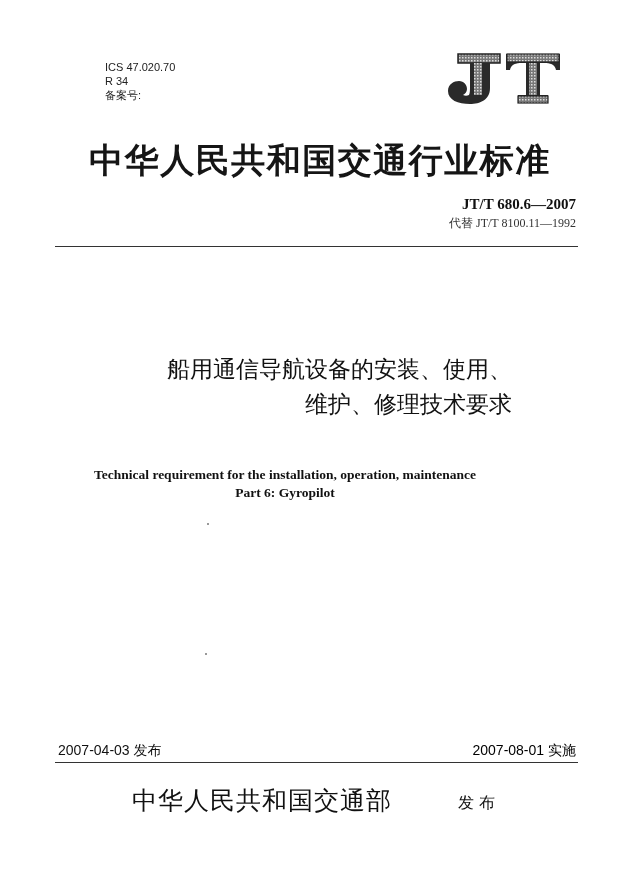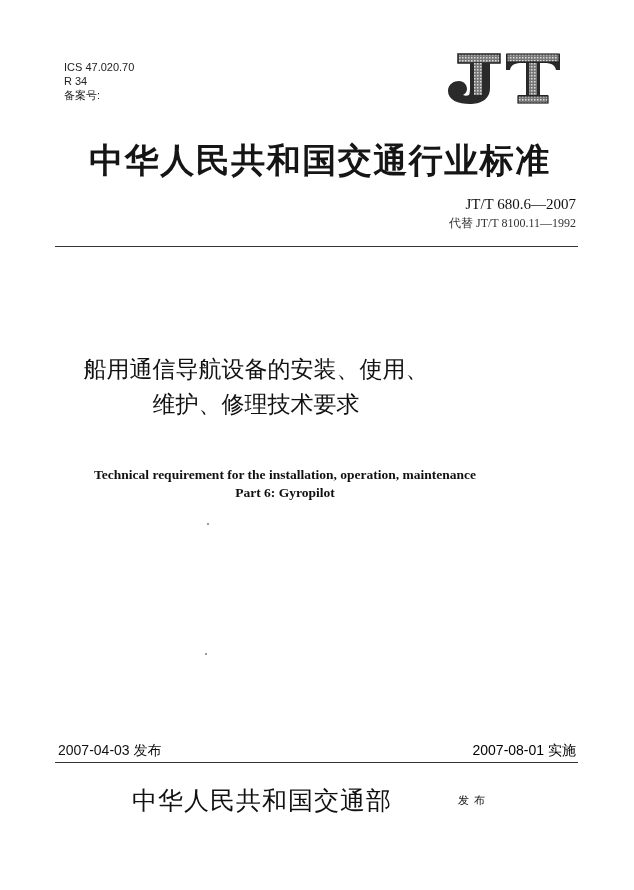--- a/index.html
+++ b/index.html
@@ -3,49 +3,49 @@
 <meta charset="utf-8">
 <style>
   html, body { margin:0; padding:0; }
   body {
     width:634px; height:890px; position:relative; overflow:hidden;
     background:#ffffff; color:#1a1a1a;
     font-family:"DejaVu Serif", serif;
   }
   .abs { position:absolute; }
   .meta { left:64px; top:60px; font-family:"Liberation Sans", sans-serif; font-size:11px; line-height:14px; color:#222; }
-  .meta div { white-space:nowrap; }
+  .meta div { white-space:nowrap;margin-left:41px; }
   .logo { left:444px; top:48px; width:118px; height:58px; }
   .logo svg { display:block; }
   .std-title {
     left:60px; top:138px; width:520px; text-align:center;
     font-family:"DejaVu Serif", serif; font-weight:bold; font-size:34px;
     letter-spacing:1.5px; white-space:nowrap; color:#151515;
   }
-  .code { right:58px; top:196px; text-align:right; font-family:"Liberation Serif", serif; font-weight:normal; font-size:15px; color:#111; white-space:nowrap; }
+  .code { right:58px; top:196px; text-align:right; font-family:"Liberation Serif", serif; font-weight:bold; font-size:15px; color:#111; white-space:nowrap; }
   .replace { right:58px; top:215px; text-align:right; font-family:"Liberation Serif", serif; font-size:12px; color:#333; white-space:nowrap; }
   .rule { height:0; border-top:1.3px solid #333; }
   .rule1 { left:55px; top:246px; width:523px; }
   .rule2 { left:55px; top:762px; width:523px; }
   .cn-title {
-    left:0; width:512px; top:352px; text-align:center;
+    left:0; width:512px; top:352px; text-align:right;
     font-family:"DejaVu Sans", sans-serif; font-size:23px; line-height:35px; color:#111;
   }
   .cn-title div { white-space:nowrap; }
   .cn-title .num { font-family:"Liberation Serif", serif; font-weight:bold; }
   .en-title {
     left:0; width:570px; top:466px; text-align:center;
     font-family:"Liberation Serif", serif; font-weight:bold; font-size:13.5px; line-height:18px; color:#111;
   }
   .en-title div { white-space:nowrap; }
   .dot { width:2px; height:2px; background:#999; }
   .date-l { left:58px; top:742px; font-family:"Liberation Sans", sans-serif; font-size:14px; color:#111; white-space:nowrap; }
   .date-r { right:58px; top:742px; font-family:"Liberation Sans", sans-serif; font-size:14px; color:#000000; white-space:nowrap; }
   .issuer { left:132px; top:784px; font-family:"DejaVu Serif", serif; font-weight:normal; font-size:25px; letter-spacing:1px; color:#111; white-space:nowrap; }
-  .issue-word { left:458px; top:793px; font-family:"DejaVu Sans", sans-serif; font-size:11px; letter-spacing:5px; color:#111; white-space:nowrap; }
+  .issue-word { left:458px; top:793px; font-family:"DejaVu Sans", sans-serif; font-size:16px; letter-spacing:5px; color:#111; white-space:nowrap; }
 </style>
 </head>
 <body>
 
 <div class="abs meta">
   <div>ICS 47.020.70</div>
   <div>R 34</div>
   <div>备案号:</div>
 </div>
 

